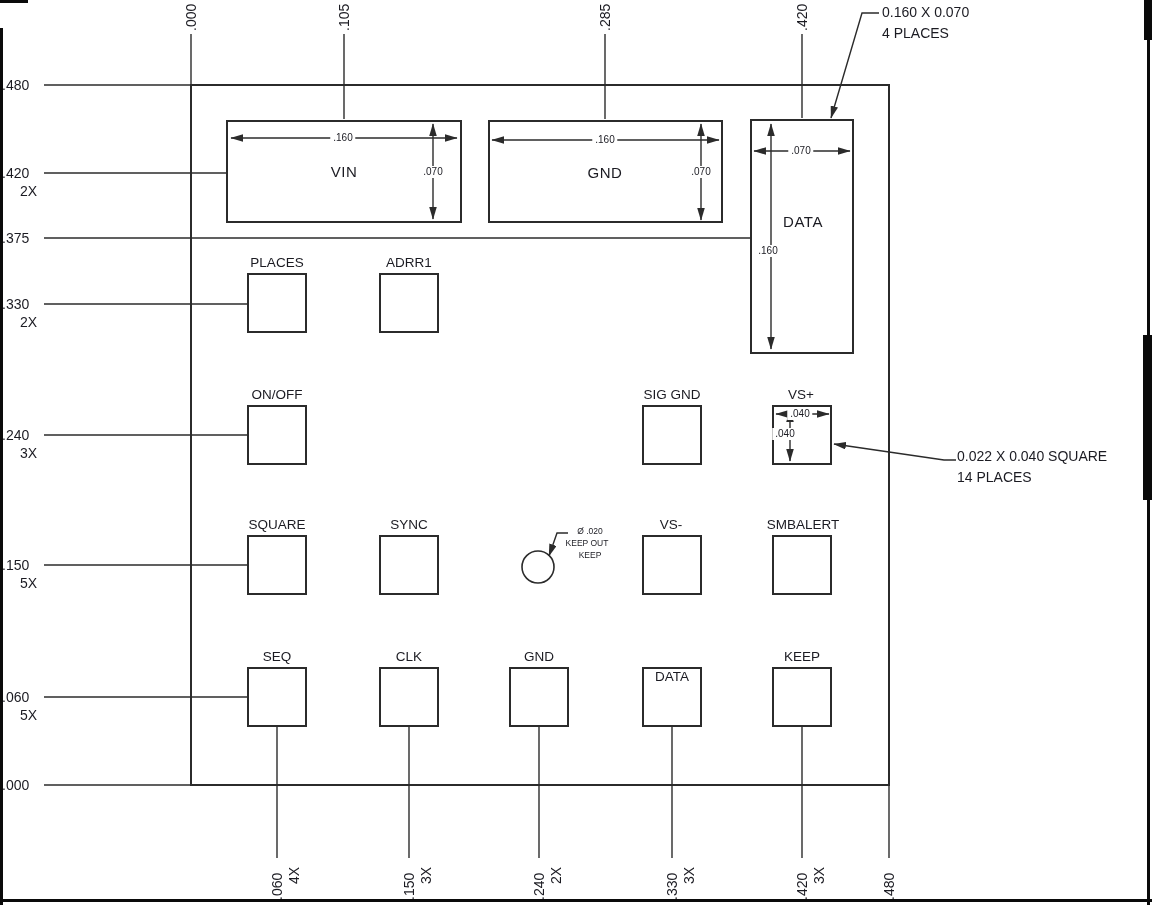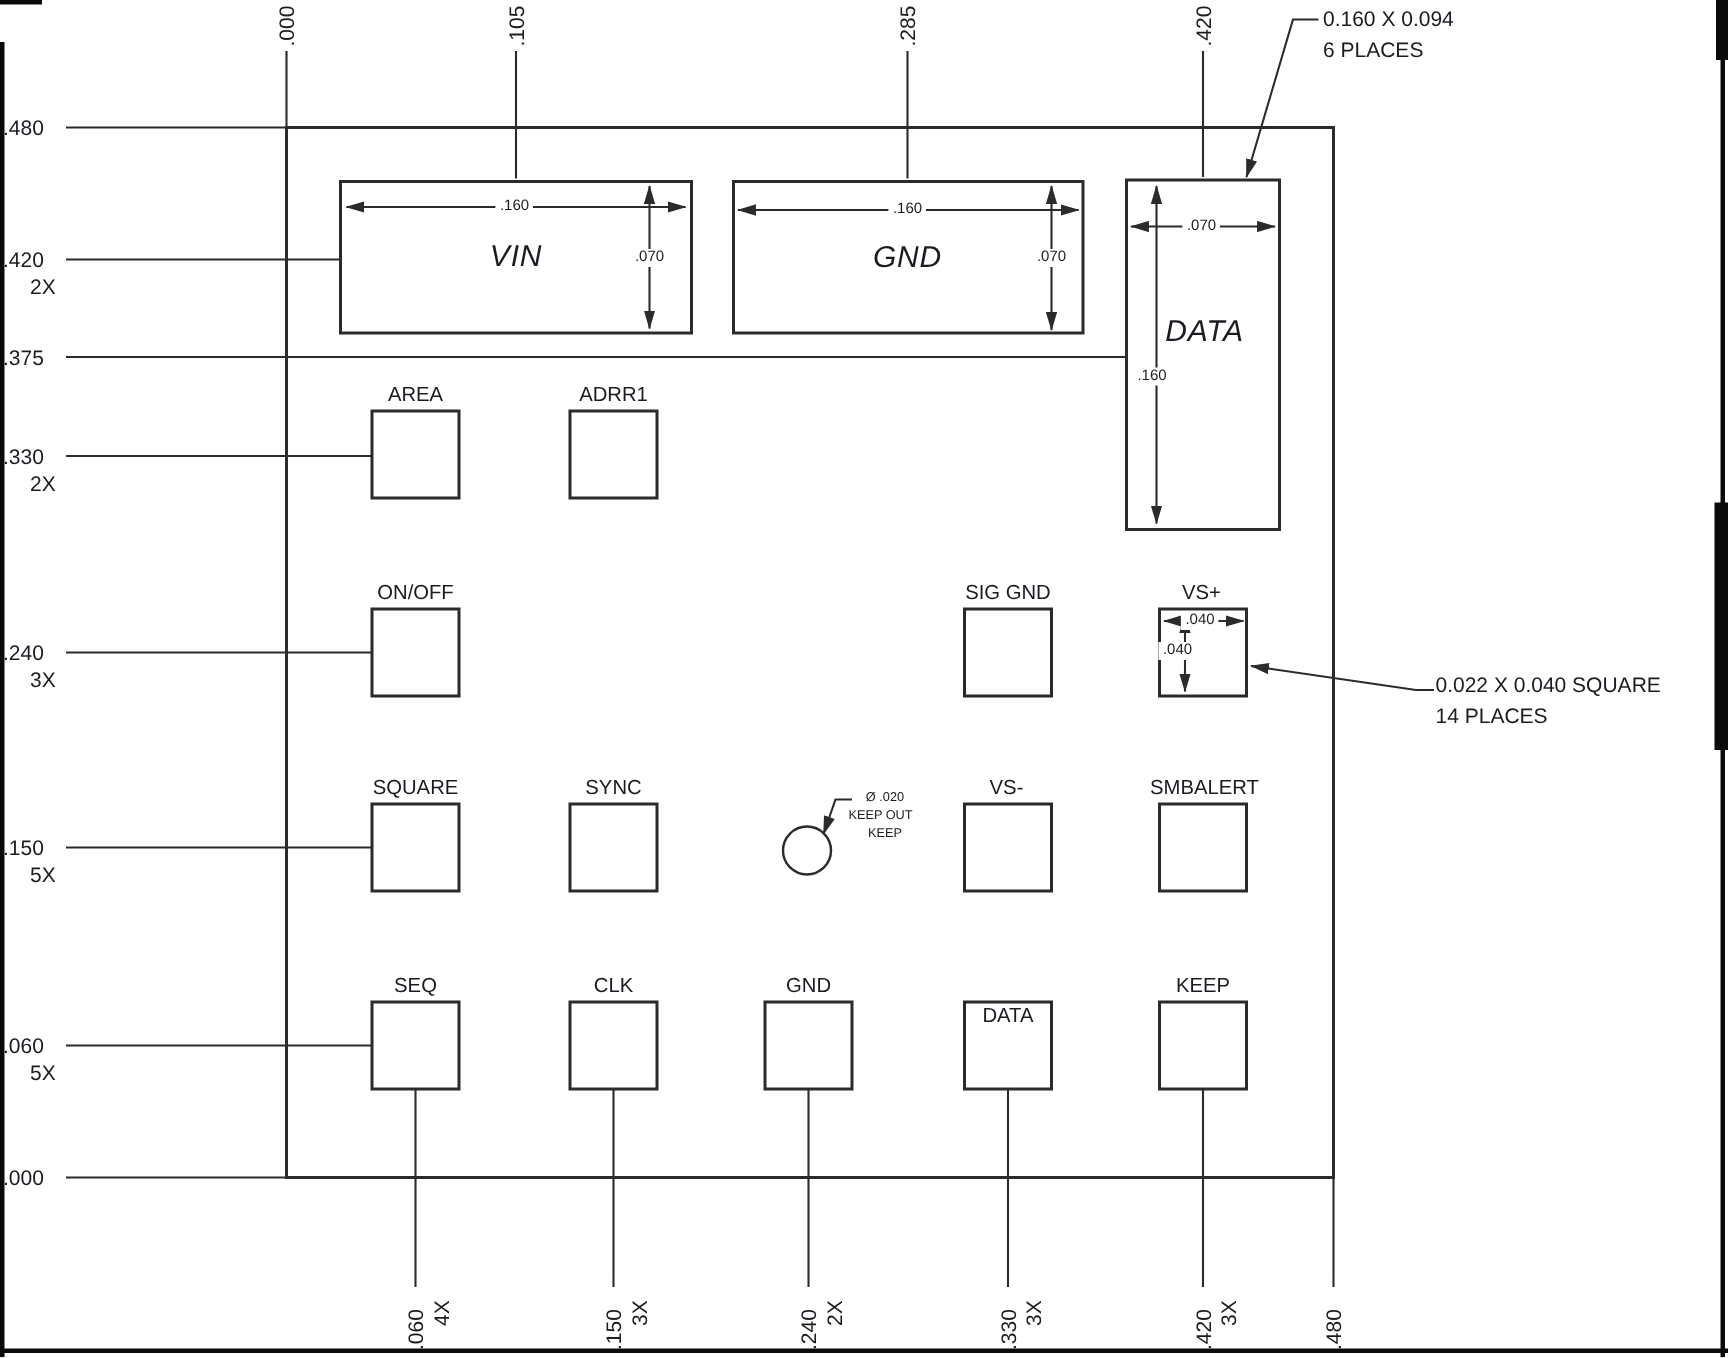--- a/index.html
+++ b/index.html
@@ -3,21 +3,21 @@
 <meta charset="utf-8">
 <style>
   html,body{margin:0;padding:0;background:#fff;}
   .canvas{position:relative;width:1152px;height:905px;background:#ffffff;overflow:hidden;
           font-family:"Liberation Sans", sans-serif;color:#1b1b22;}
   svg.lines{position:absolute;left:0;top:0;}
   .lbl{position:absolute;white-space:nowrap;}
   .dimnum{font-size:14px;line-height:14px;}
   .vrot{transform:rotate(-90deg);transform-origin:0 100%;}
   .padname{font-size:13.5px;line-height:13px;transform:translateX(-50%);}
-  .padbig{font-size:20px;line-height:15px;letter-spacing:.5px;transform:translateX(-50%);font-style:italic;}
+  .padbig{font-size:15px;line-height:15px;letter-spacing:.5px;transform:translateX(-50%);}
   .idim{font-size:10px;line-height:10px;background:#fff;padding:1px 3px;transform:translate(-50%,-50%);}
   .callout{font-size:14px;line-height:15px;}
   .keepout{font-size:8.5px;line-height:10px;transform:translateX(-50%);text-align:center;}
 </style>
 </head>
 <body>
 
 <div class="canvas">
 
   <svg class="lines" width="1152" height="905" viewBox="0 0 1152 905">
@@ -143,37 +143,37 @@
 
   <div class="lbl idim" style="left:343px;top:138px">.160</div>
   <div class="lbl idim" style="left:433px;top:172px">.070</div>
   <div class="lbl idim" style="left:605px;top:140px">.160</div>
   <div class="lbl idim" style="left:701px;top:172px">.070</div>
   <div class="lbl idim" style="left:801px;top:151px">.070</div>
   <div class="lbl idim" style="left:768px;top:251px">.160</div>
   <div class="lbl idim" style="left:800px;top:414px">.040</div>
   <div class="lbl idim" style="left:785px;top:434px">.040</div>
 
-  <div class="lbl padname" style="left:277px;top:256px">AREA</div>
+  <div class="lbl padname" style="left:277px;top:256px">PLACES</div>
   <div class="lbl padname" style="left:409px;top:256px">ADRR1</div>
   <div class="lbl padname" style="left:277px;top:388px">ON/OFF</div>
   <div class="lbl padname" style="left:672px;top:388px">SIG GND</div>
   <div class="lbl padname" style="left:801px;top:388px">VS+</div>
   <div class="lbl padname" style="left:277px;top:518px">SQUARE</div>
   <div class="lbl padname" style="left:409px;top:518px">SYNC</div>
   <div class="lbl padname" style="left:671px;top:518px">VS-</div>
   <div class="lbl padname" style="left:803px;top:518px">SMBALERT</div>
   <div class="lbl padname" style="left:277px;top:650px">SEQ</div>
   <div class="lbl padname" style="left:409px;top:650px">CLK</div>
   <div class="lbl padname" style="left:539px;top:650px">GND</div>
   <div class="lbl padname" style="left:672px;top:670px">DATA</div>
   <div class="lbl padname" style="left:802px;top:650px">KEEP</div>
 
-  <div class="lbl callout" style="left:882px;top:5px">0.160 X 0.094</div>
-  <div class="lbl callout" style="left:882px;top:26px">6 PLACES</div>
+  <div class="lbl callout" style="left:882px;top:5px">0.160 X 0.070</div>
+  <div class="lbl callout" style="left:882px;top:26px">4 PLACES</div>
   <div class="lbl callout" style="left:957px;top:449px">0.022 X 0.040 SQUARE</div>
   <div class="lbl callout" style="left:957px;top:470px">14 PLACES</div>
 
   <div class="lbl keepout" style="left:590px;top:526px">Ø .020</div>
   <div class="lbl keepout" style="left:587px;top:538px">KEEP OUT</div>
   <div class="lbl keepout" style="left:590px;top:550px">KEEP</div>
 
 </div>
 
 </body></html>

